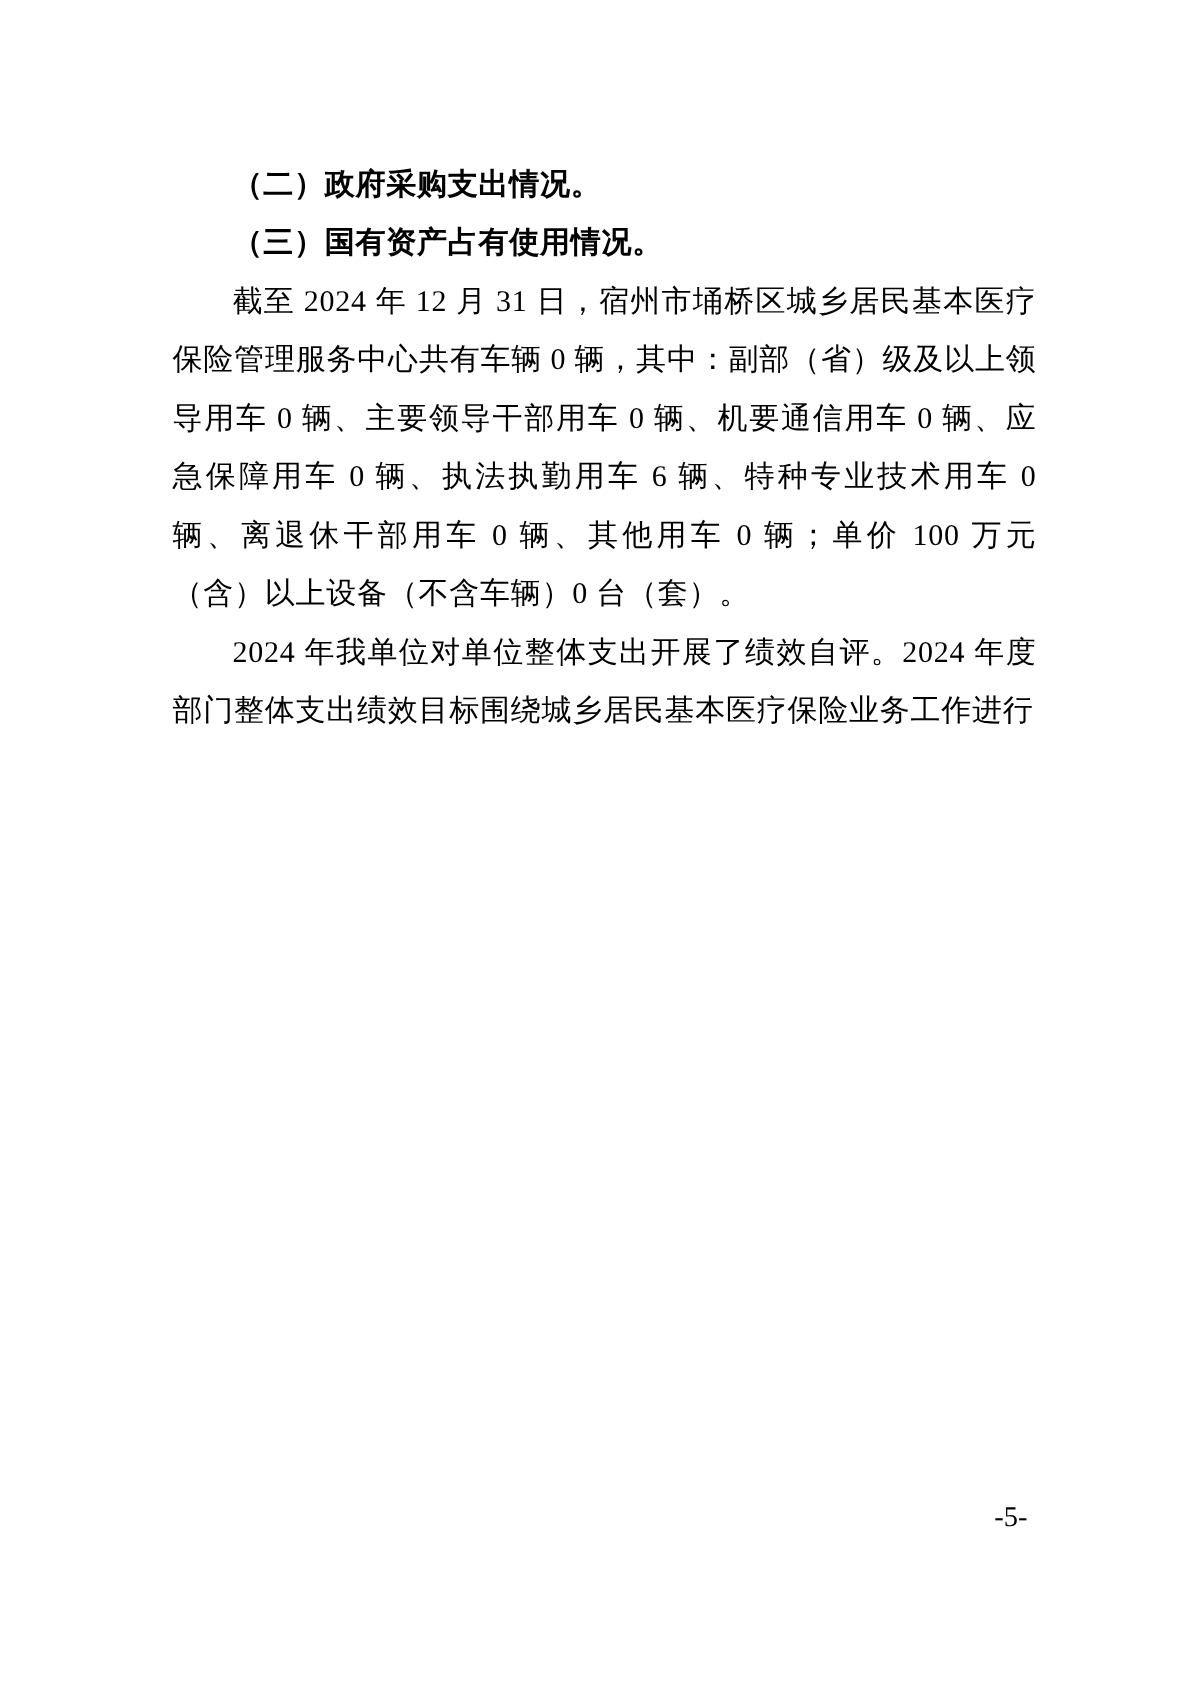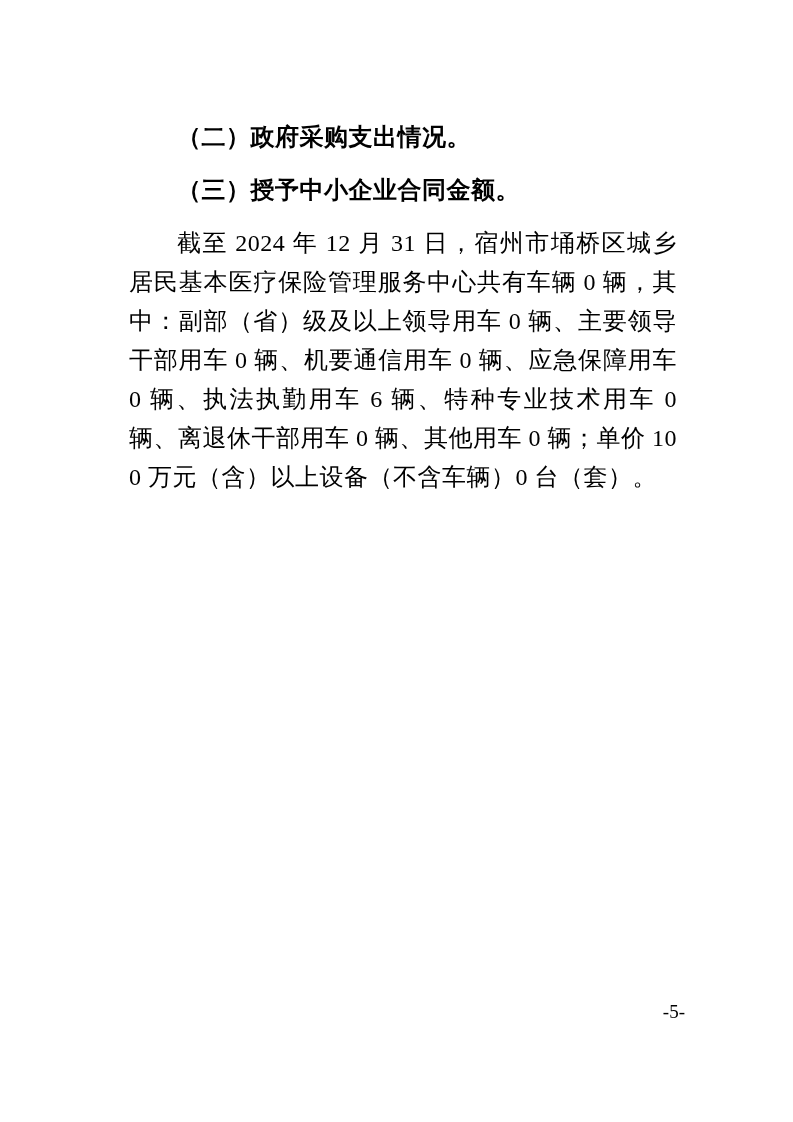--- a/index.html
+++ b/index.html
@@ -16,26 +16,26 @@
     font-family: "Liberation Serif", "DejaVu Serif", serif;
     color: #000000;
   }
   .content {
     position: absolute;
     left: 115px;
     top: 104px;
     width: 576px;
   }
   .block {
-    font-size: 24px;
+    font-size: 20px;
     line-height: 39px;
     text-align: justify;
     text-justify: inter-ideograph;
     text-indent: 2em;
-    margin: 14px;
+    margin: 0;
     word-break: break-all;
     letter-spacing: 0.5px;
   }
   .block.heading {
     font-weight: bold;
   }
   .page-number {
     position: absolute;
     top: 1000px;
     right: 108px;
@@ -43,17 +43,18 @@
     line-height: 24px;
     color: #000000;
   }
 </style>
 </head>
 <body>
 
 <div class="page">
   <div class="content">
     <p class="block heading">（二）政府采购支出情况。</p>
-    <p class="block heading">（三）授予中小企业合同金额。</p>
+    <p class="block heading">（三）国有资产占有使用情况。</p>
     <p class="block">截至 2024 年 12 月 31 日，宿州市埇桥区城乡居民基本医疗保险管理服务中心共有车辆 0 辆，其中：副部（省）级及以上领导用车 0 辆、主要领导干部用车 0 辆、机要通信用车 0 辆、应急保障用车 0 辆、执法执勤用车 6 辆、特种专业技术用车 0 辆、离退休干部用车 0 辆、其他用车 0 辆；单价 100 万元（含）以上设备（不含车辆）0 台（套）。</p>
+    <p class="block">2024 年我单位对单位整体支出开展了绩效自评。2024 年度部门整体支出绩效目标围绕城乡居民基本医疗保险业务工作进行</p>
   </div>
   <div class="page-number">-5-</div>
 </div>
 
 </body></html>

